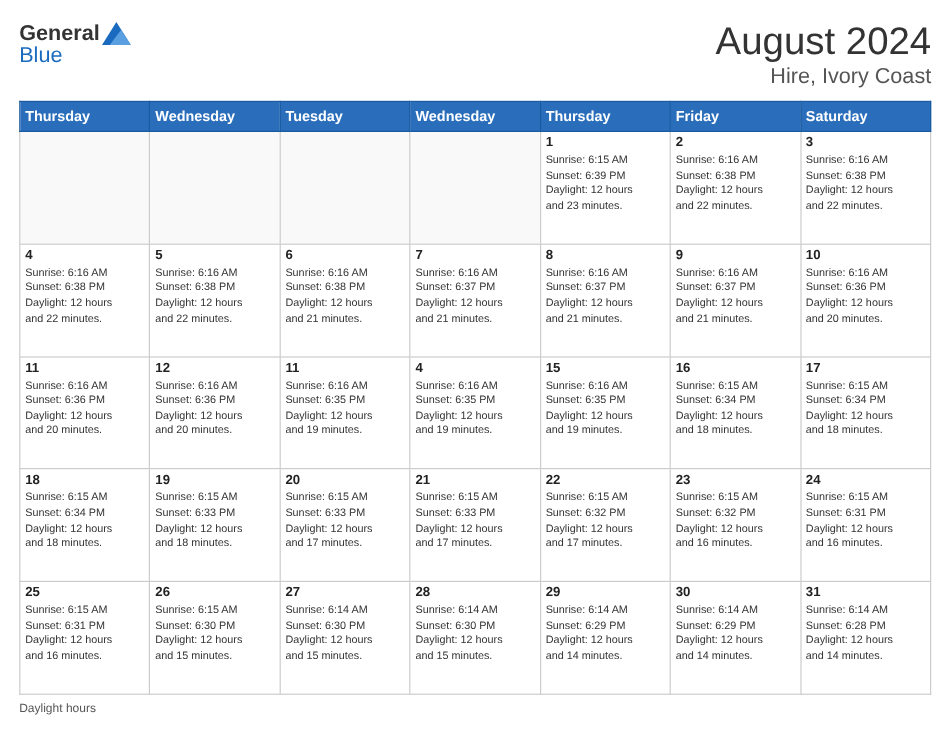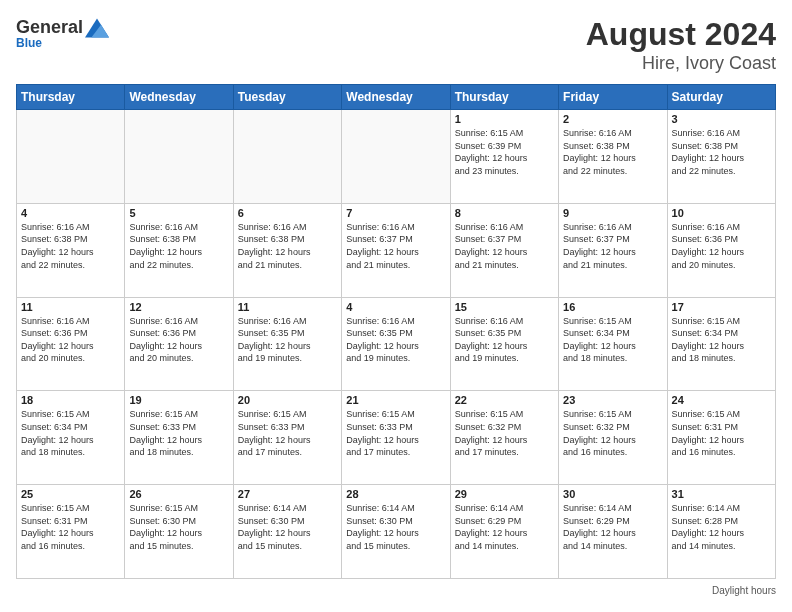--- a/index.html
+++ b/index.html
@@ -39,21 +39,21 @@
     .logo-icon {
       width: 24px;
       height: 24px;
       margin-left: 2px;
     }
     .title-block {
       text-align: right;
     }
     .month-year {
       font-size: 32px;
-      font-weight: bold;
+      font-weight: normal;
       color: #333;
     }
     .location {
       font-size: 18px;
       color: #555;
     }
     .calendar {
       flex: 1;
       border: 1px solid #ccc;
       border-collapse: collapse;
@@ -89,40 +89,40 @@
     }
     .day-info {
       font-size: 9px;
       line-height: 1.4;
       color: #333;
     }
     .footer {
       margin-top: 6px;
       font-size: 10px;
       color: #555;
-      text-align: right;
+      text-align: left;
     }
   </style>
 </head>
 <body>
 
 <div class="page">
   <div class="header">
     <div class="logo">
       <div>
         <div style="display:flex;align-items:center;">
           <span class="logo-text">
             <span style="color:#333;">General</span>
           </span>
           <svg class="logo-icon" viewBox="0 0 30 24" xmlns="http://www.w3.org/2000/svg">
             <polygon points="0,24 15,0 30,24" fill="#1a6bbf"></polygon>
             <polygon points="8,24 20,8 30,24" fill="#5aa0e0"></polygon>
           </svg>
         </div>
-        <div style="font-size:12px;font-weight:bold;color:#1a6bbf;margin-top:-4px;">Blue</div>
+        <div style="font-size:18px;font-weight:normal;color:#1a6bbf;margin-top:-4px;">Blue</div>
       </div>
     </div>
     <div class="title-block">
       <div class="month-year">August 2024</div>
       <div class="location">Hire, Ivory Coast</div>
     </div>
   </div>
 
   <table class="calendar">
     <thead>

